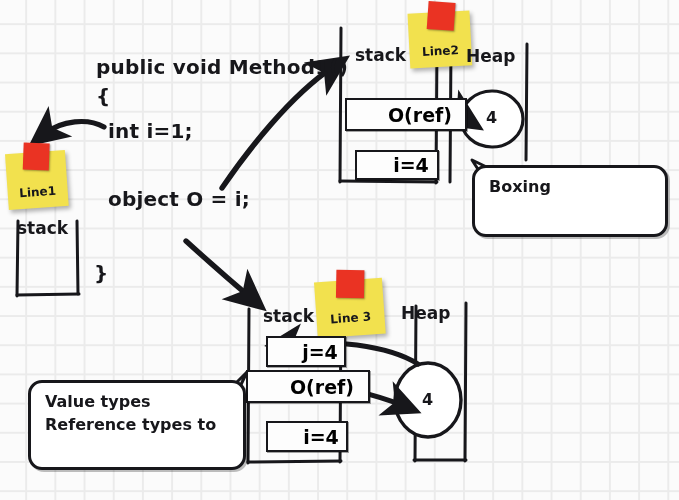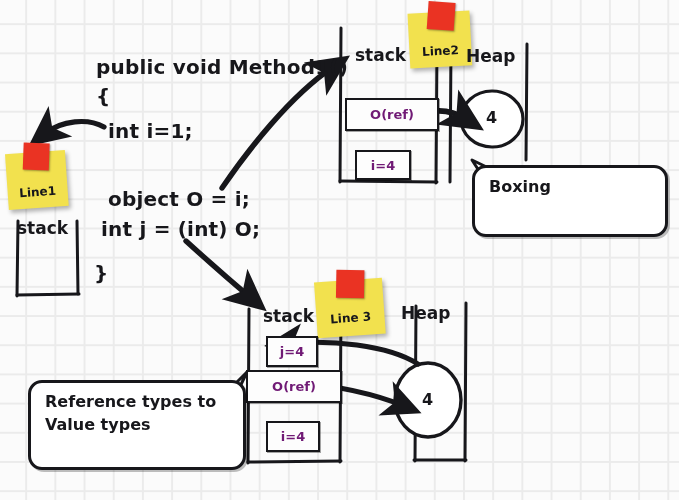--- a/index.html
+++ b/index.html
@@ -31,22 +31,23 @@
     font-size:17px;font-weight:700;
   }
 
   
   .slot{
     position:absolute;
     border:2.5px solid #17171b;
     background:#fdfdfd;
     display:flex;align-items:center;justify-content:center;
     font-family:"DejaVu Sans", sans-serif;
-    font-size:13px;font-weight:700;color:#701a75;
+    font-size:19px;font-weight:700;color:#000000;
     box-shadow:1px 1px 0 rgba(0,0,0,.35);
+    padding-left:28px;
   }
 
   
   .sticky{position:absolute;}
   .sticky .paper{
     position:absolute;left:0;top:0;
     background:#f2e14e;
     box-shadow:2px 3px 4px rgba(0,0,0,.3);
   }
   .sticky .tab{
@@ -134,21 +135,20 @@
 
     <path d="M483,177 L472,160 L497,172" fill="#ffffff" stroke="#17171b" stroke-width="3" stroke-linejoin="round"></path>
 
     <path d="M227,392 L247,372 L236,395" fill="#ffffff" stroke="#17171b" stroke-width="3" stroke-linejoin="round"></path>
   </svg>
 
   <div class="txt code" style="left:96px;top:55px;">public void Method1()</div>
   <div class="txt code" style="left:96px;top:84px;">{</div>
   <div class="txt code" style="left:108px;top:119px;">int i=1;</div>
   <div class="txt code" style="left:108px;top:167px;margin-top:20px;">object O = i;</div>
-  <div class="txt code" style="left:101px;top:217px;">int j = (int) O;</div>
   <div class="txt code" style="left:94px;top:261px;">}</div>
 
   <div class="sticky" style="left:7px;top:152px;width:60px;height:60px;
        transform:rotate(-4deg);">
     <div class="paper" style="width:60px;height:56px;"></div>
     <div class="tab" style="left:18px;top:-9px;width:26px;height:27px;
          transform:rotate(6deg);"></div>
     <div class="lbl" style="top:33px;">Line1</div>
   </div>
   <div class="txt secname" style="left:17px;top:218px;">stack</div>
@@ -178,17 +178,17 @@
   <div class="slot" style="left:266px;top:336px;width:48px;height:27px;">j=4</div>
   <div class="slot" style="left:246px;top:370px;width:92px;height:29px;">O(ref)</div>
   <div class="slot" style="left:266px;top:421px;width:50px;height:27px;">i=4</div>
   <div class="txt" style="left:422px;top:390px;font-size:16px;font-weight:700;">4</div>
 
   <div class="callout" style="left:472px;top:165px;width:196px;height:72px;">
     <div class="line">Boxing</div>
   </div>
 
   <div class="callout" style="left:28px;top:380px;width:218px;height:90px;">
+    <div class="line">Value types</div>
     <div class="line">Reference types to</div>
-    <div class="line">Value types</div>
   </div>
 
 </div>
 
 </body></html>

